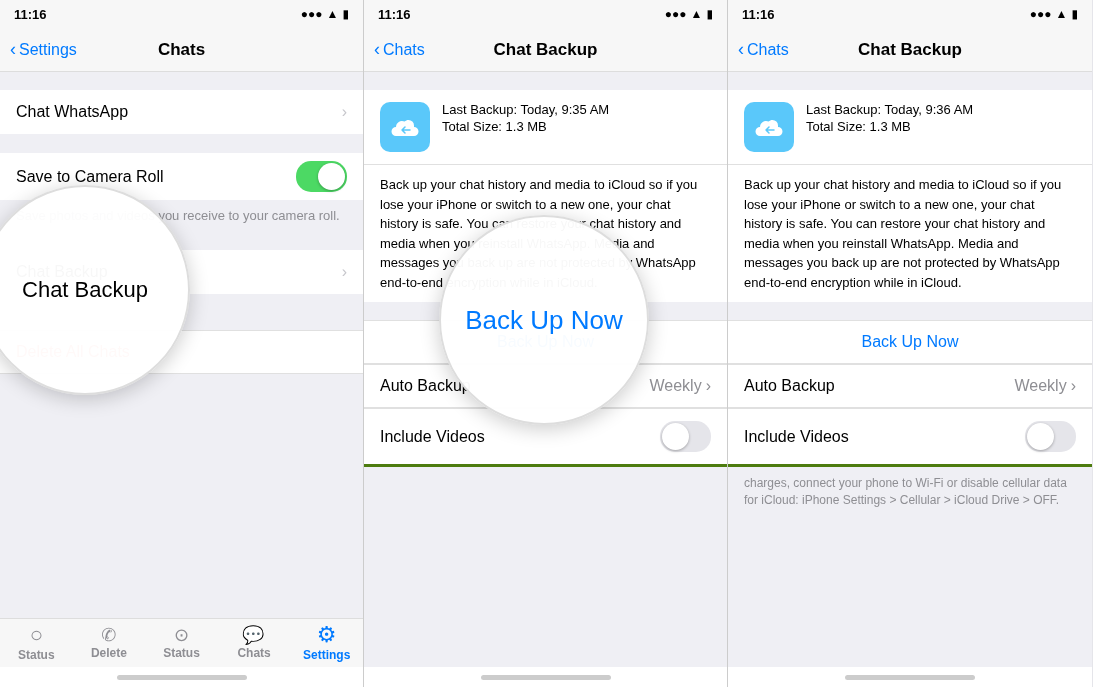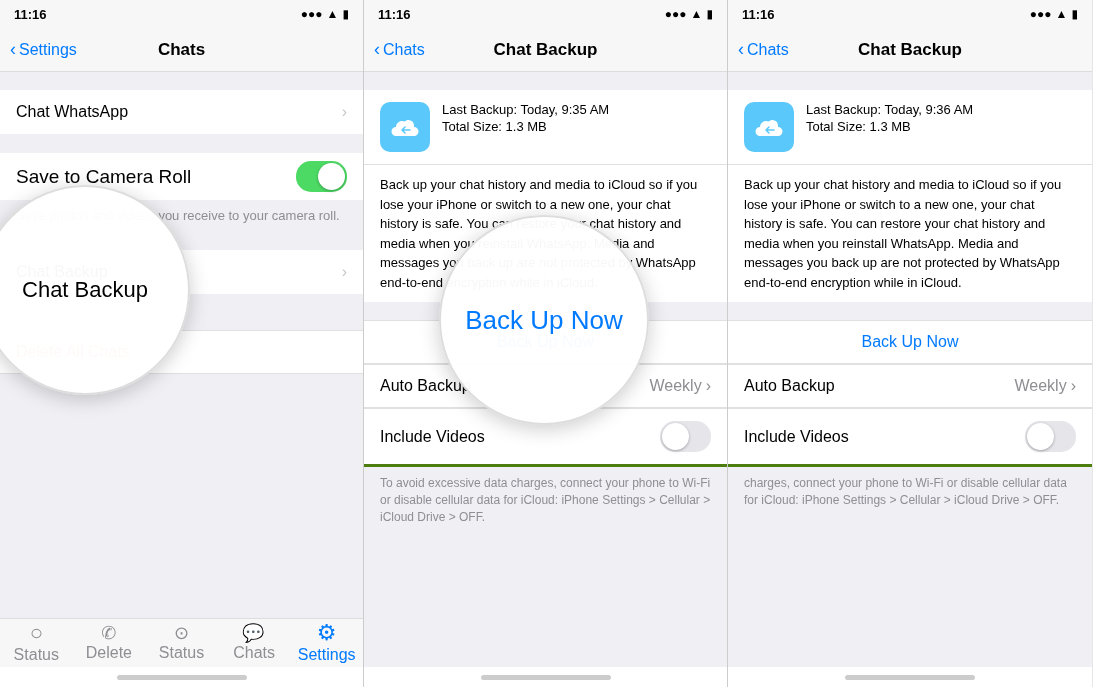--- a/index.html
+++ b/index.html
@@ -149,21 +149,21 @@
 
     .save-photos-row {
       padding: 8px 16px 8px 16px;
       background: #fff;
       min-height: 44px;
       display: flex;
       align-items: center;
       justify-content: space-between;
     }
     .save-photos-text {
-      font-size: 19px;
+      font-size: 16px;
       color: #000;
       flex: 1;
       margin-right: 8px;
     }
 
     .description-text {
       padding: 8px 16px;
       font-size: 13px;
       color: #8e8e93;
       background: #efeff4;
@@ -200,21 +200,22 @@
       font-size: 10px;
     }
     .tab-item.active {
       color: #007aff;
     }
     .tab-icon {
       font-size: 22px;
       line-height: 1;
     }
     .tab-label {
-      font-size: 16px;
+      font-size: 12px;
+      font-weight: bold;
     }
 
     
     .magnify-circle {
       position: absolute;
       width: 210px;
       height: 210px;
       border-radius: 50%;
       background: rgba(255,255,255,0.97);
       border: 2px solid #ddd;
@@ -479,21 +480,20 @@
         <span>Weekly</span>
         <span>›</span>
       </div>
     </div>
 
     <div class="include-videos-row">
       <span>Include Videos</span>
       <div class="toggle toggle-off"></div>
     </div>
 
-    <div class="wifi-note">To avoid excessive data charges, connect your phone to Wi-Fi or disable cellular data for iCloud: iPhone Settings &gt; Cellular &gt; iCloud Drive &gt; OFF.</div>
   </div>
 
   <div class="magnify-circle" style="left: 75px; top: 215px;">
     <span class="magnify-text-blue">Back Up Now</span>
   </div>
 
   <div class="home-indicator">
     <div class="home-bar"></div>
   </div>
 </div>

